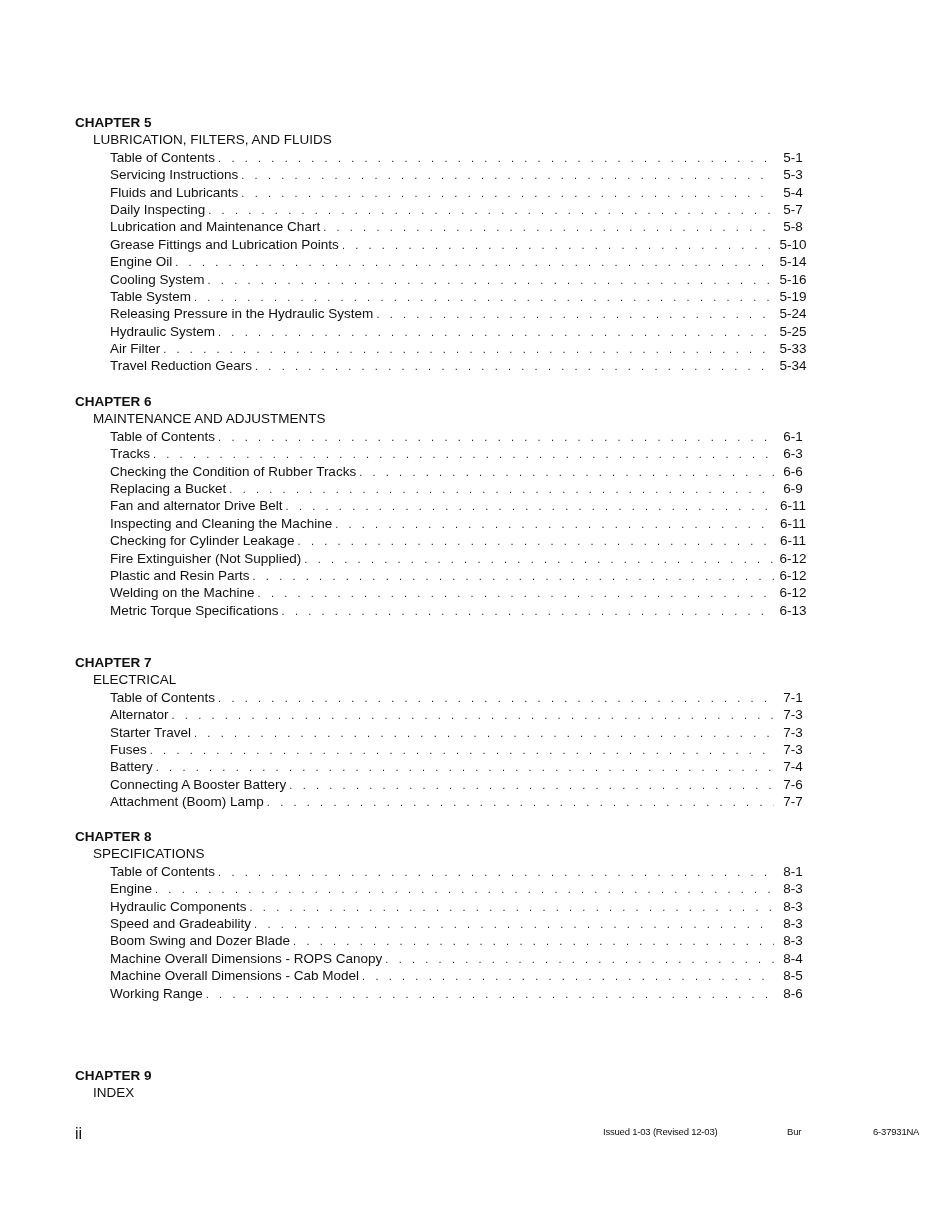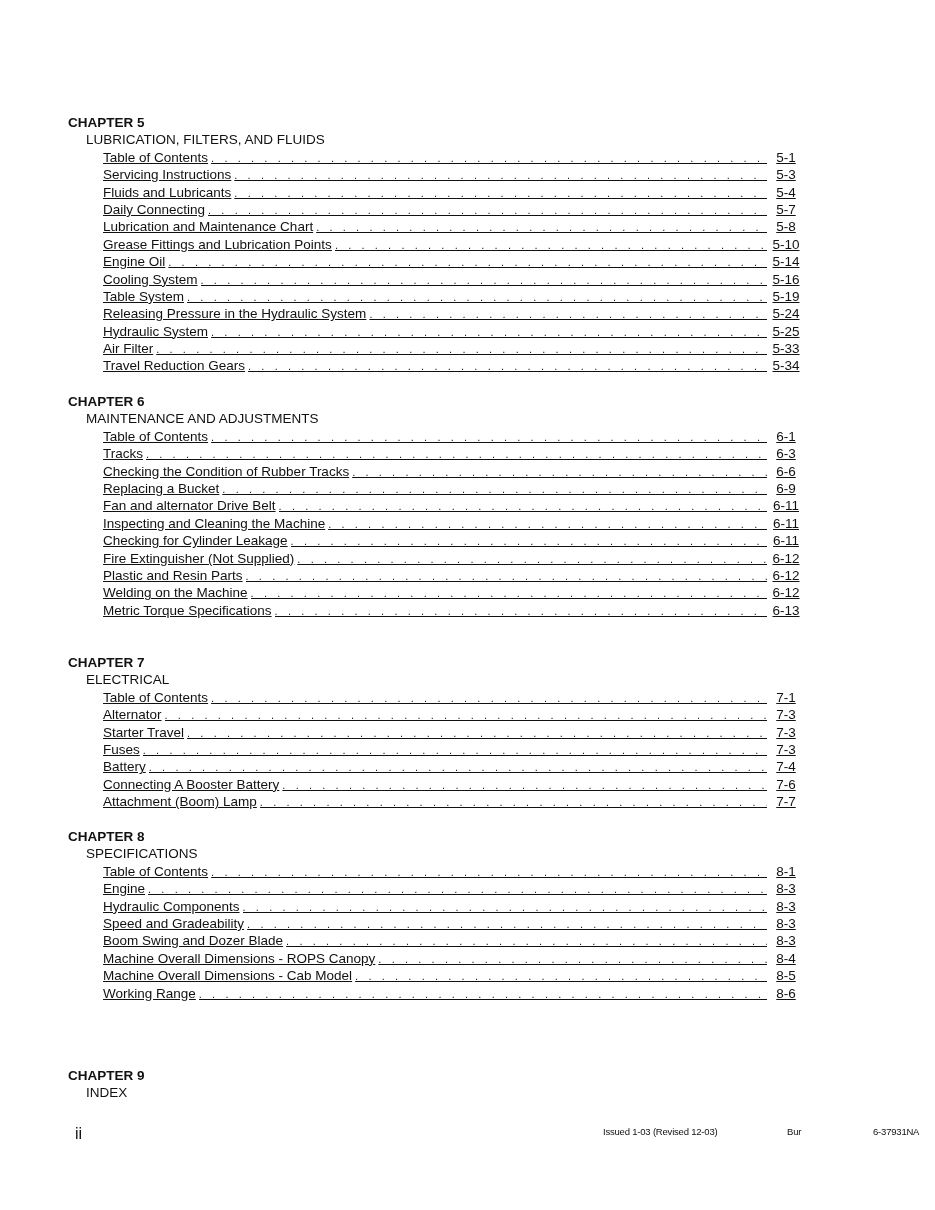--- a/index.html
+++ b/index.html
@@ -1,22 +1,22 @@
 <!DOCTYPE html>
 <html><head>
 <meta charset="utf-8">
 <style>
   html, body { margin: 0; padding: 0; background: #ffffff; }
   body { width: 935px; height: 1210px; position: relative; overflow: hidden;
          font-family: "Liberation Sans", sans-serif; color: #111111; }
   .page { position: absolute; left: 0; top: 0; width: 935px; height: 1210px; }
-  .chapter { position: absolute; left: 68px; width: 733px; }
+  .chapter { position: absolute; left: 75px; width: 733px; }
   .chap-label { font-weight: bold; font-size: 13.5px; line-height: 17.4px; height: 17.4px; white-space: nowrap; }
   .chap-title { padding-left: 18px; font-size: 13.5px; line-height: 17.4px; height: 17.4px; white-space: nowrap; }
-  .entries { list-style: none; margin: 0; padding: 0 0 0 35px; text-decoration: underline; }
+  .entries { list-style: none; margin: 0; padding: 0 0 0 35px; }
   .entry { display: flex; align-items: baseline; font-size: 13.5px; line-height: 17.4px; height: 17.4px; }
   .entry .title { white-space: nowrap; padding-right: 3px; }
   .entry .leader { flex: 1; overflow: hidden; white-space: nowrap; font-size: 11px; letter-spacing: 3.6px; color: #222; }
   .entry .leader::before { content: ". . . . . . . . . . . . . . . . . . . . . . . . . . . . . . . . . . . . . . . . . . . . . . . . . . . . . . . . . . . . . . . . . . . . . . . . . . . . . . . . . . . . . . . . . . . . . . . . . . . . . . . . . . . . . . . . . . . ."; }
   .entry .pg { white-space: nowrap; min-width: 30px; text-align: center; padding-left: 4px; }
   .footer-left { position: absolute; left: 75px; top: 1125px; font-size: 16px; }
   .footer-right { position: absolute; left: 563px; top: 1126px; font-size: 9.5px; white-space: nowrap; letter-spacing: -0.2px; }
   .footer-right span { display: inline-block; padding-left: 40px; }
   .f-issued { width: 144px; }
   .f-bur { width: 46px; }
@@ -39,21 +39,21 @@
           <span class="title">Servicing Instructions</span>
           <span class="leader"></span>
           <span class="pg">5-3</span>
         </li>
       <li class="entry">
           <span class="title">Fluids and Lubricants</span>
           <span class="leader"></span>
           <span class="pg">5-4</span>
         </li>
       <li class="entry">
-          <span class="title">Daily Connecting</span>
+          <span class="title">Daily Inspecting</span>
           <span class="leader"></span>
           <span class="pg">5-7</span>
         </li>
       <li class="entry">
           <span class="title">Lubrication and Maintenance Chart</span>
           <span class="leader"></span>
           <span class="pg">5-8</span>
         </li>
       <li class="entry">
           <span class="title">Grease Fittings and Lubrication Points</span>

